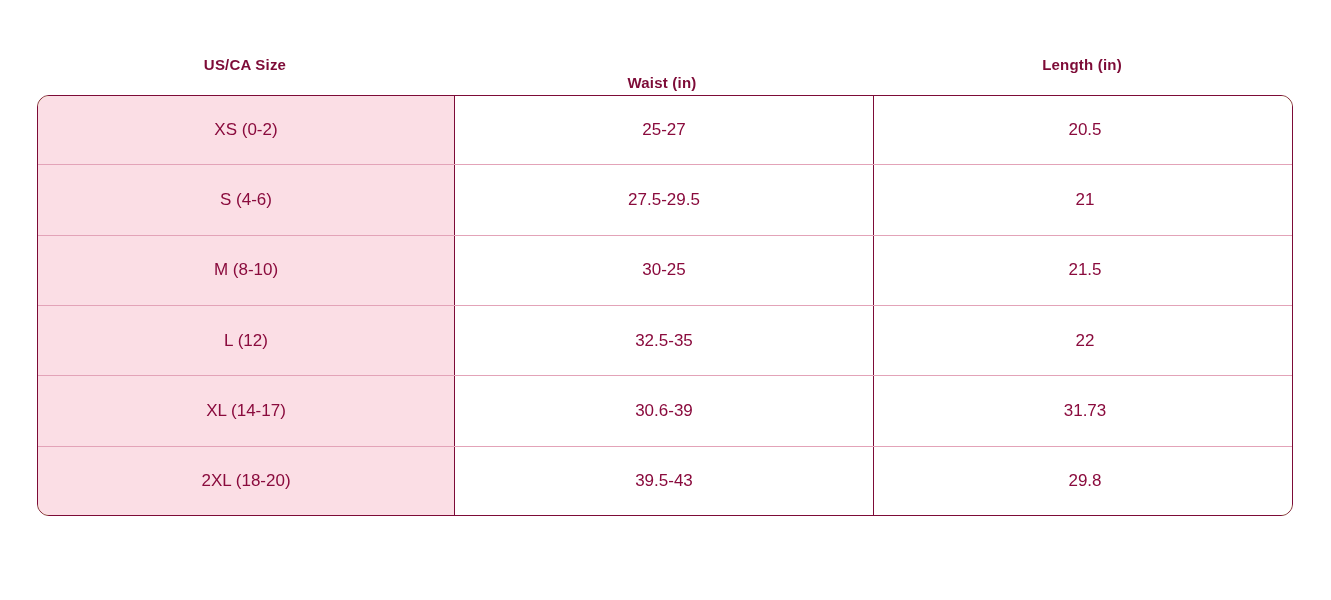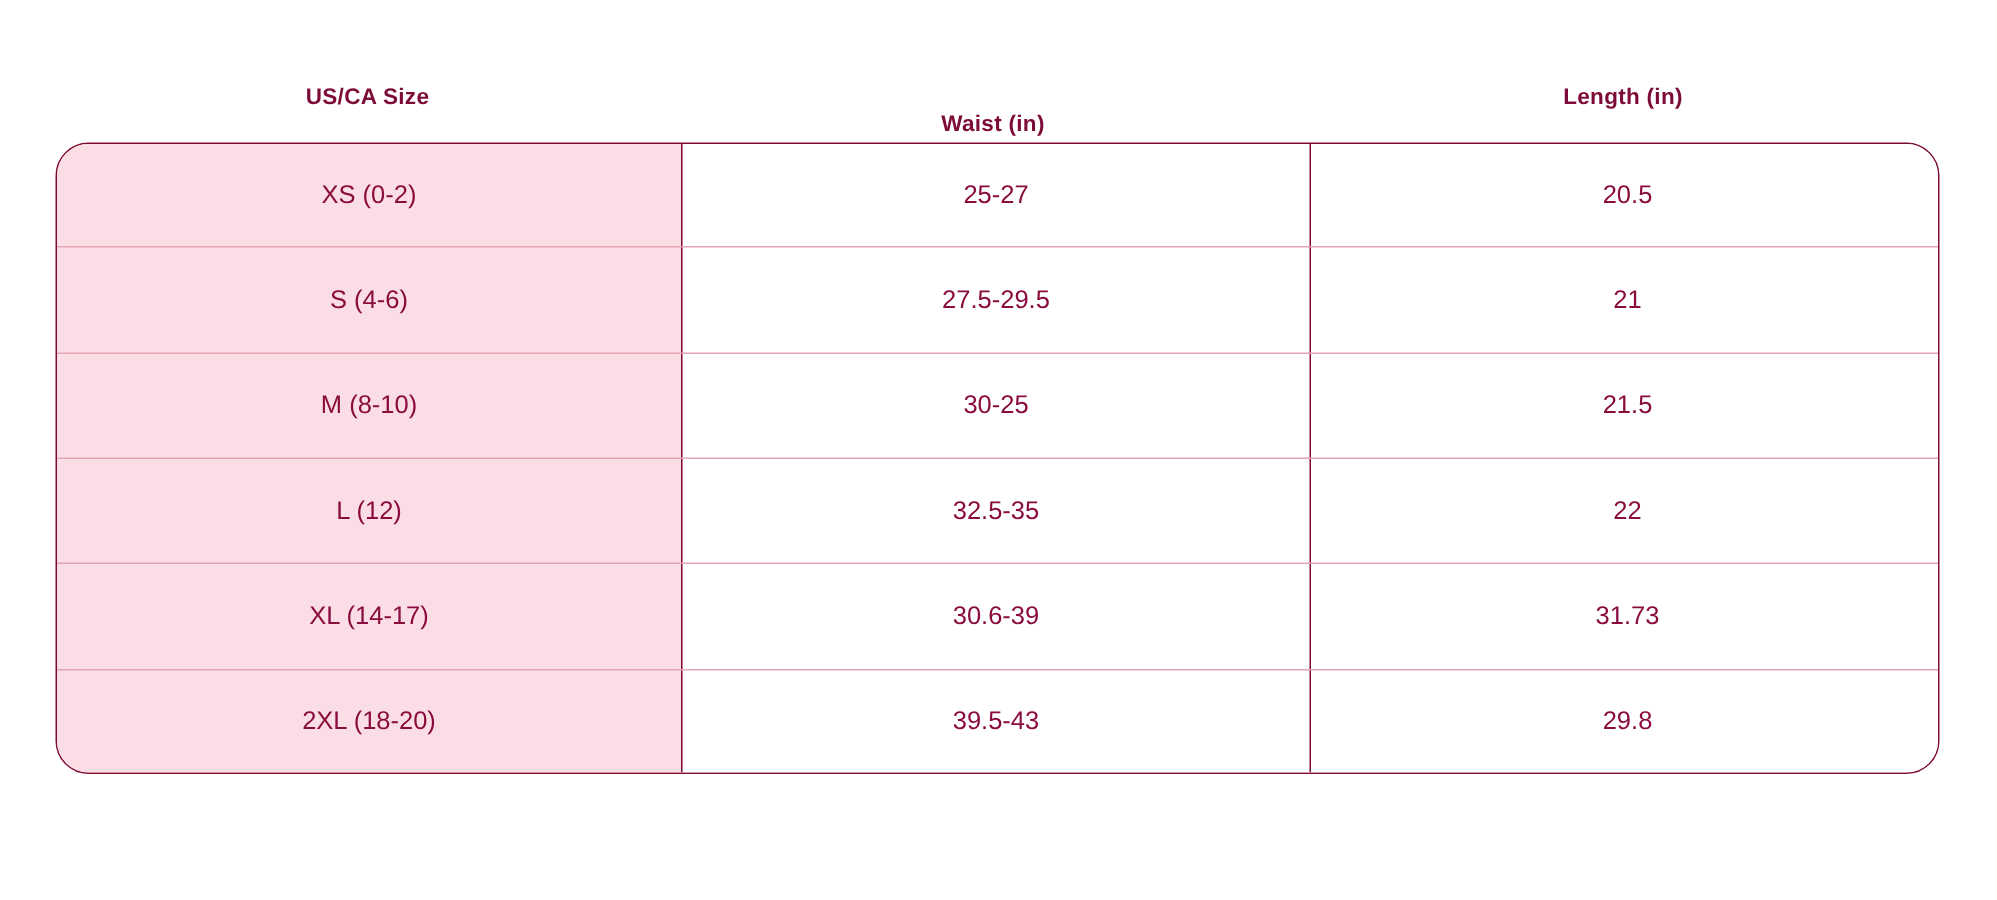--- a/index.html
+++ b/index.html
@@ -48,24 +48,24 @@
   .col-3 { width: 422px; }
 
   
   .size-table-wrap {
     position: absolute;
     left: 37px;
     top: 95px;
     width: 1256px;
     height: 421px;
     border: 1.4px solid #7d0b37;
-    border-radius: 22px;
+    border-radius: 12px;
     overflow: hidden;
     box-sizing: border-box;
-    background: #fef9c3;
+    background: #bef264;
   }
   table.size-table {
     width: 100%;
     height: 100%;
     border-collapse: collapse;
     table-layout: fixed;
   }
   table.size-table td {
     text-align: center;
     vertical-align: middle;

